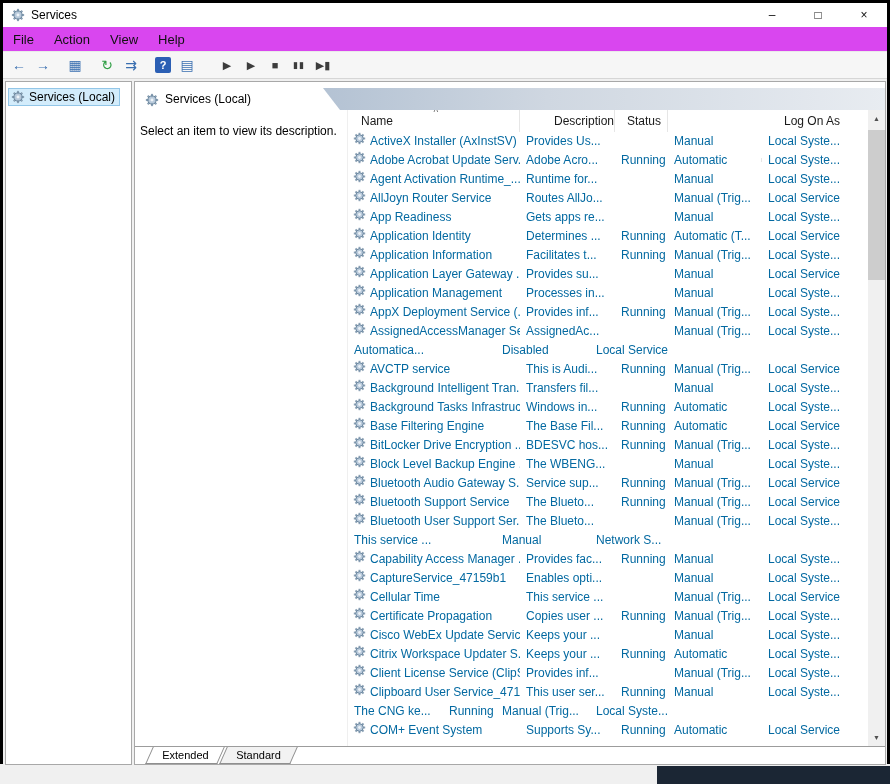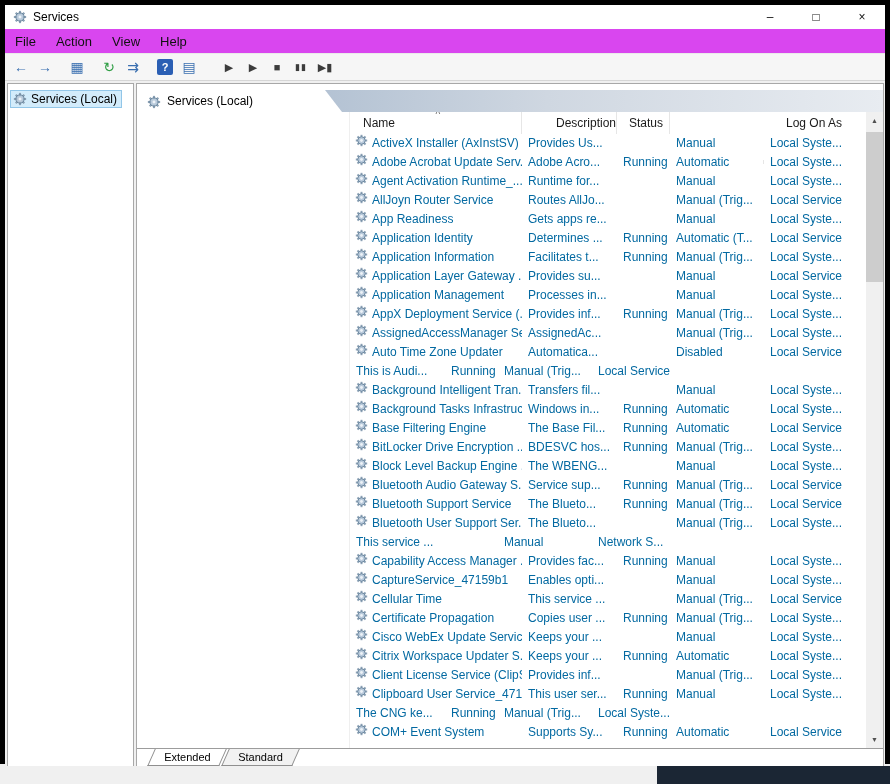--- a/index.html
+++ b/index.html
@@ -1,18 +1,18 @@
 <!DOCTYPE html>
 <html><head>
 <meta charset="utf-8">
 <style>
   * { margin:0; padding:0; box-sizing:border-box; font-family:"Liberation Sans","DejaVu Sans",sans-serif; }
   html,body { width:890px; height:784px; overflow:hidden; background:#f0f0f0; }
   .window { position:relative; width:890px; height:784px; }
-  .chrome { position:absolute; left:0; top:0; width:890px; height:764px; background:#f0f0f0; border:5px solid #000000; }
+  .chrome { position:absolute; left:0; top:0; width:890px; height:764px; background:#f0f0f0; border:3px solid #000000; }
 
   
   .titlebar { position:absolute; left:0; top:0; right:0; height:24px; background:#fff; display:flex; align-items:center; }
   .title-icon { width:16px; height:16px; margin-left:8px; }
   .title-text { margin-left:6px; font-size:12px; color:#000; }
   .win-buttons { position:absolute; right:0; top:0; height:24px; display:flex; }
   .win-btn { width:46px; height:24px; display:flex; align-items:center; justify-content:center; font-size:12px; color:#111; cursor:default; }
 
   
   .menubar { position:absolute; top:24px; left:0; right:0; height:24px; background:#d946ef; display:flex; align-items:flex-end; font-size:13px; }
@@ -173,20 +173,23 @@
       <rect x="6.8" y="1" width="2.4" height="14" transform="rotate(135 8 8)"></rect>
     </g>
     <circle cx="8" cy="8" r="4.6" fill="#b9cadb" stroke="#5d7a94" stroke-width="1"></circle>
     <circle cx="8" cy="8" r="1.7" fill="#eef3f8"></circle>
   </svg>
               </span>
             <span class="pane-title">Services (Local)</span>
           </div>
         </div>
 
+        <div class="desc-panel">
+          <span>Select an item to view its description.</span>
+        </div>
 
         <div class="list-area">
           <div class="cols">
             <div class="col col-name">
               <span class="sort-caret">^</span>
               <span>Name</span>
             </div>
             <div class="col col-desc">Description</div>
             <div class="col col-status">Status</div>
             <div class="col col-startup">Startup Type</div>
@@ -397,39 +400,39 @@
     <circle cx="8" cy="8" r="1.7" fill="#eef3f8"></circle>
   </svg></span>
       <span class="nm">AssignedAccessManager Se...</span>
     </div>
     <div class="cell cell-desc">AssignedAc...</div>
     <div class="cell cell-status"></div>
     <div class="cell cell-startup">Manual (Trig...</div>
     <div class="cell cell-logon">Local Syste...</div>
   </div>
               <div class="row">
-    <div class="cell cell-name">
-      <span class="gear-slot"><svg viewBox="0 0 16 16">
-    <g fill="#8aa0b4">
-      <rect x="6.8" y="1" width="2.4" height="14"></rect>
-      <rect x="1" y="6.8" width="14" height="2.4"></rect>
-      <rect x="6.8" y="1" width="2.4" height="14" transform="rotate(45 8 8)"></rect>
-      <rect x="6.8" y="1" width="2.4" height="14" transform="rotate(135 8 8)"></rect>
-    </g>
-    <circle cx="8" cy="8" r="4.6" fill="#b9cadb" stroke="#5d7a94" stroke-width="1"></circle>
-    <circle cx="8" cy="8" r="1.7" fill="#eef3f8"></circle>
-  </svg></span>
-      <span class="nm">Auto Time Zone Updater</span>
-    </div>
     <div class="cell cell-desc">Automatica...</div>
     <div class="cell cell-status"></div>
     <div class="cell cell-startup">Disabled</div>
     <div class="cell cell-logon">Local Service</div>
   </div>
               <div class="row">
+    <div class="cell cell-name">
+      <span class="gear-slot"><svg viewBox="0 0 16 16">
+    <g fill="#8aa0b4">
+      <rect x="6.8" y="1" width="2.4" height="14"></rect>
+      <rect x="1" y="6.8" width="14" height="2.4"></rect>
+      <rect x="6.8" y="1" width="2.4" height="14" transform="rotate(45 8 8)"></rect>
+      <rect x="6.8" y="1" width="2.4" height="14" transform="rotate(135 8 8)"></rect>
+    </g>
+    <circle cx="8" cy="8" r="4.6" fill="#b9cadb" stroke="#5d7a94" stroke-width="1"></circle>
+    <circle cx="8" cy="8" r="1.7" fill="#eef3f8"></circle>
+  </svg></span>
+      <span class="nm">AVCTP service</span>
+    </div>
     <div class="cell cell-desc">This is Audi...</div>
     <div class="cell cell-status">Running</div>
     <div class="cell cell-startup">Manual (Trig...</div>
     <div class="cell cell-logon">Local Service</div>
   </div>
               <div class="row">
     <div class="cell cell-name">
       <span class="gear-slot"><svg viewBox="0 0 16 16">
     <g fill="#8aa0b4">
       <rect x="6.8" y="1" width="2.4" height="14"></rect>

